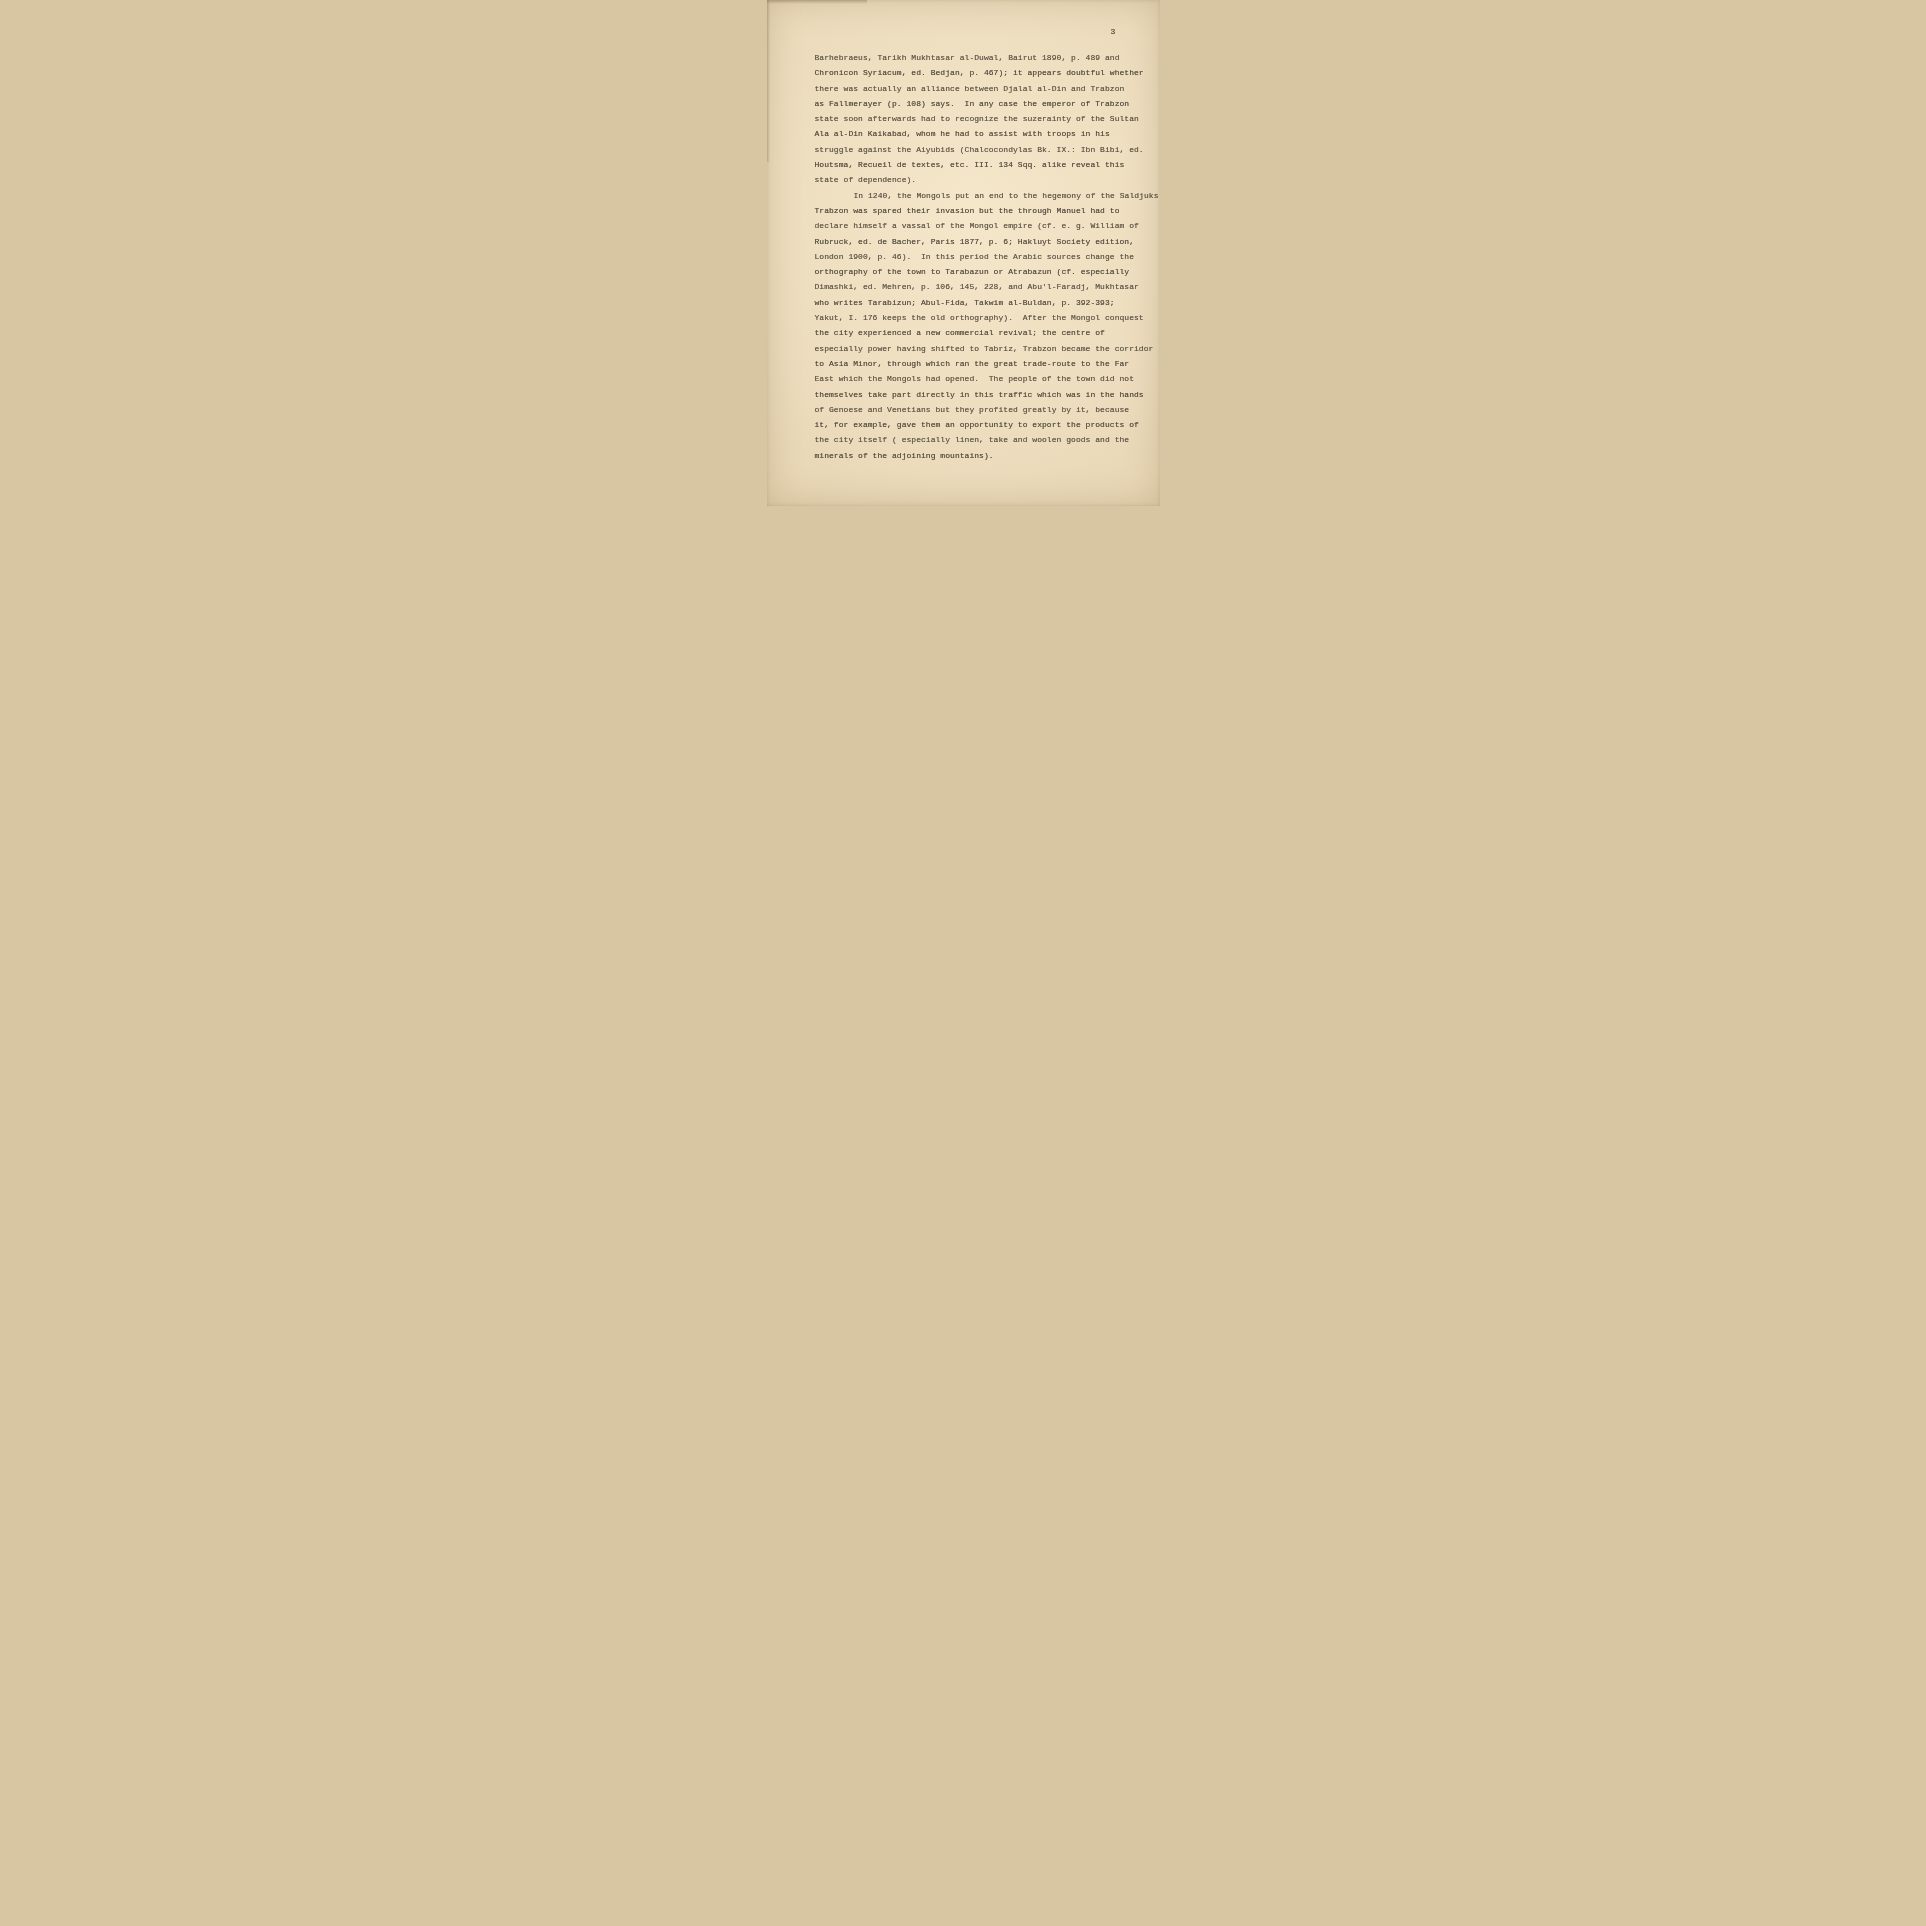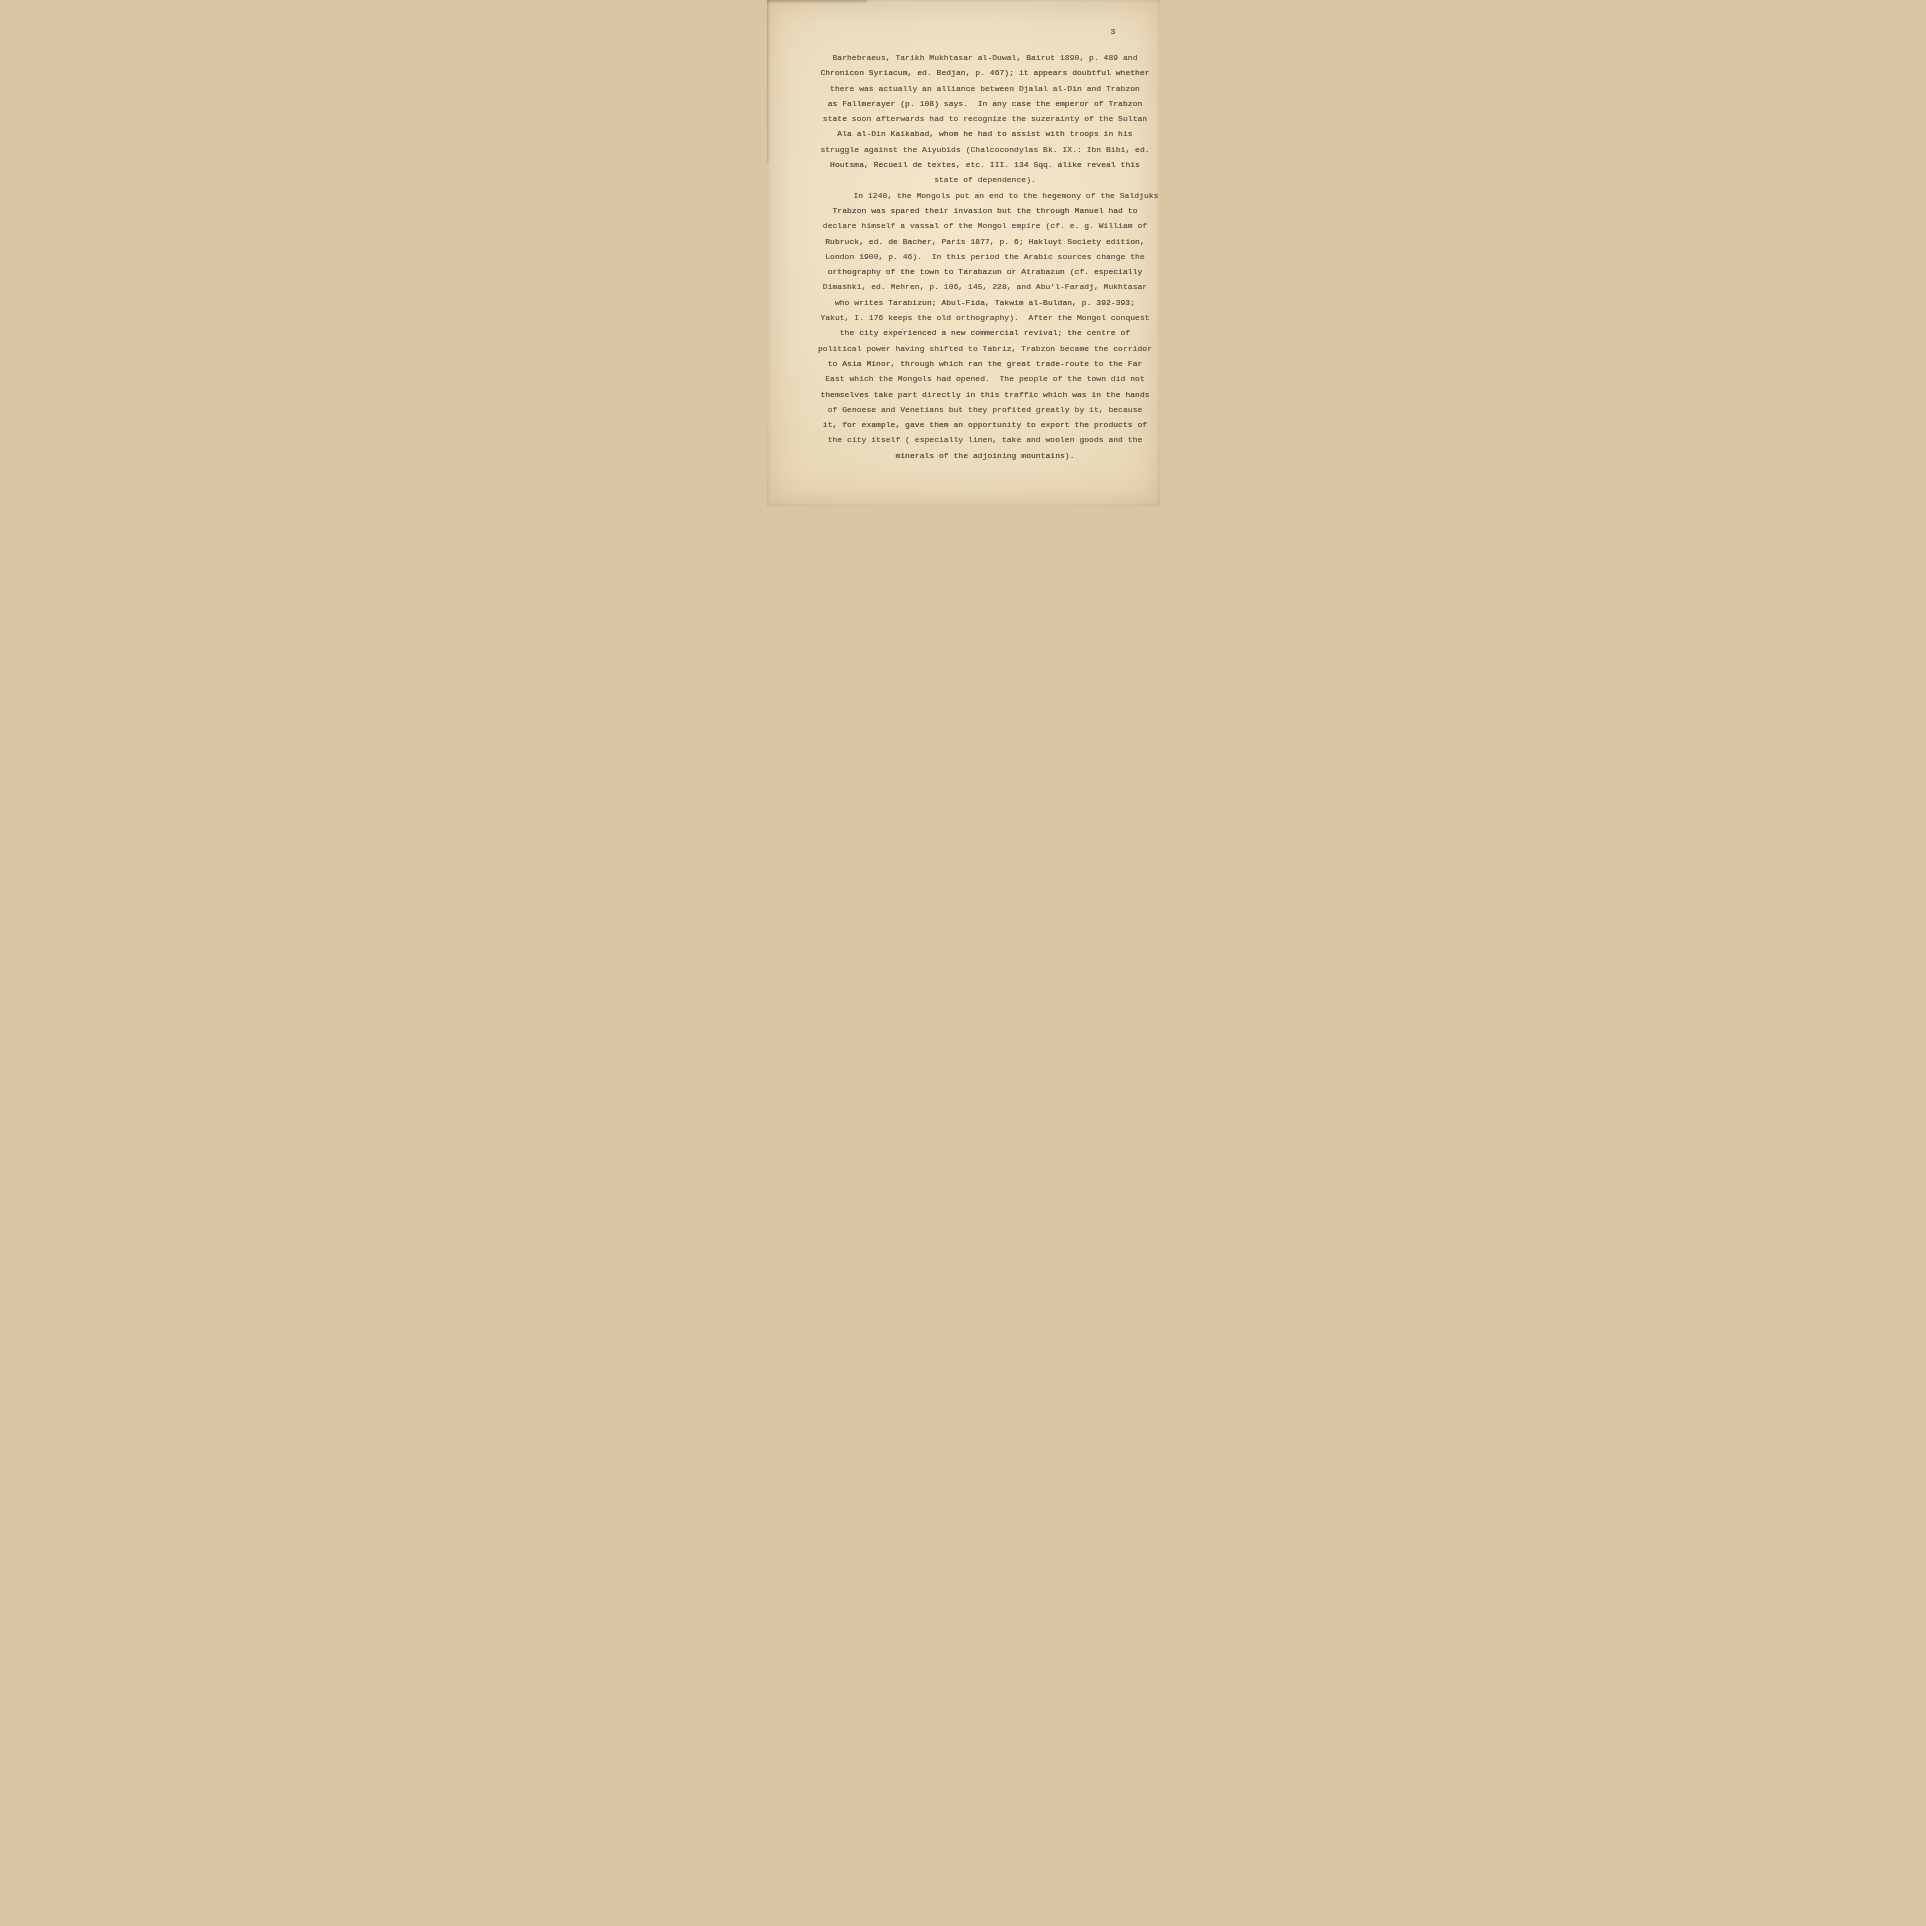--- a/index.html
+++ b/index.html
@@ -63,21 +63,20 @@
     font-size: 8px;
     line-height: 15.3px;
     color: rgba(74,66,55,0.92);
     text-shadow: 0 0 0.6px rgba(80,70,58,0.58), 0 0.4px 0.8px rgba(80,70,58,0.18);
     filter: blur(0.1px);
   }
   .paragraph { margin: 0; }
   .tline {
     white-space: pre;
     letter-spacing: 0.04px;
-    text-align: center;
   }
   .tline:nth-child(odd)  { opacity: 0.90; }
   .tline:nth-child(even) { opacity: 0.97; }
   .tline.indent { text-indent: 39px; }
 </style>
 </head>
 <body>
 
 <div class="scan-wrap">
   <div class="page">
@@ -98,21 +97,21 @@
           <div class="tline indent">In 1240, the Mongols put an end to the hegemony of the Saldjuks.</div>
           <div class="tline">Trabzon was spared their invasion but the through Manuel had to</div>
           <div class="tline">declare himself a vassal of the Mongol empire (cf. e. g. William of</div>
           <div class="tline">Rubruck, ed. de Bacher, Paris 1877, p. 6; Hakluyt Society edition,</div>
           <div class="tline">London 1900, p. 46).  In this period the Arabic sources change the</div>
           <div class="tline">orthography of the town to Tarabazun or Atrabazun (cf. especially</div>
           <div class="tline">Dimashki, ed. Mehren, p. 106, 145, 228, and Abu'l-Faradj, Mukhtasar</div>
           <div class="tline">who writes Tarabizun; Abul-Fida, Takwim al-Buldan, p. 392-393;</div>
           <div class="tline">Yakut, I. 176 keeps the old orthography).  After the Mongol conquest</div>
           <div class="tline">the city experienced a new commercial revival; the centre of</div>
-          <div class="tline">political power having shifted to Tabriz, Trabzon became the corridor</div>
+          <div class="tline">especially power having shifted to Tabriz, Trabzon became the corridor</div>
           <div class="tline">to Asia Minor, through which ran the great trade-route to the Far</div>
           <div class="tline">East which the Mongols had opened.  The people of the town did not</div>
           <div class="tline">themselves take part directly in this traffic which was in the hands</div>
           <div class="tline">of Genoese and Venetians but they profited greatly by it, because</div>
           <div class="tline">it, for example, gave them an opportunity to export the products of</div>
           <div class="tline">the city itself ( especially linen, take and woolen goods and the</div>
           <div class="tline">minerals of the adjoining mountains).</div>
         </div>
       </div>
   </div>

